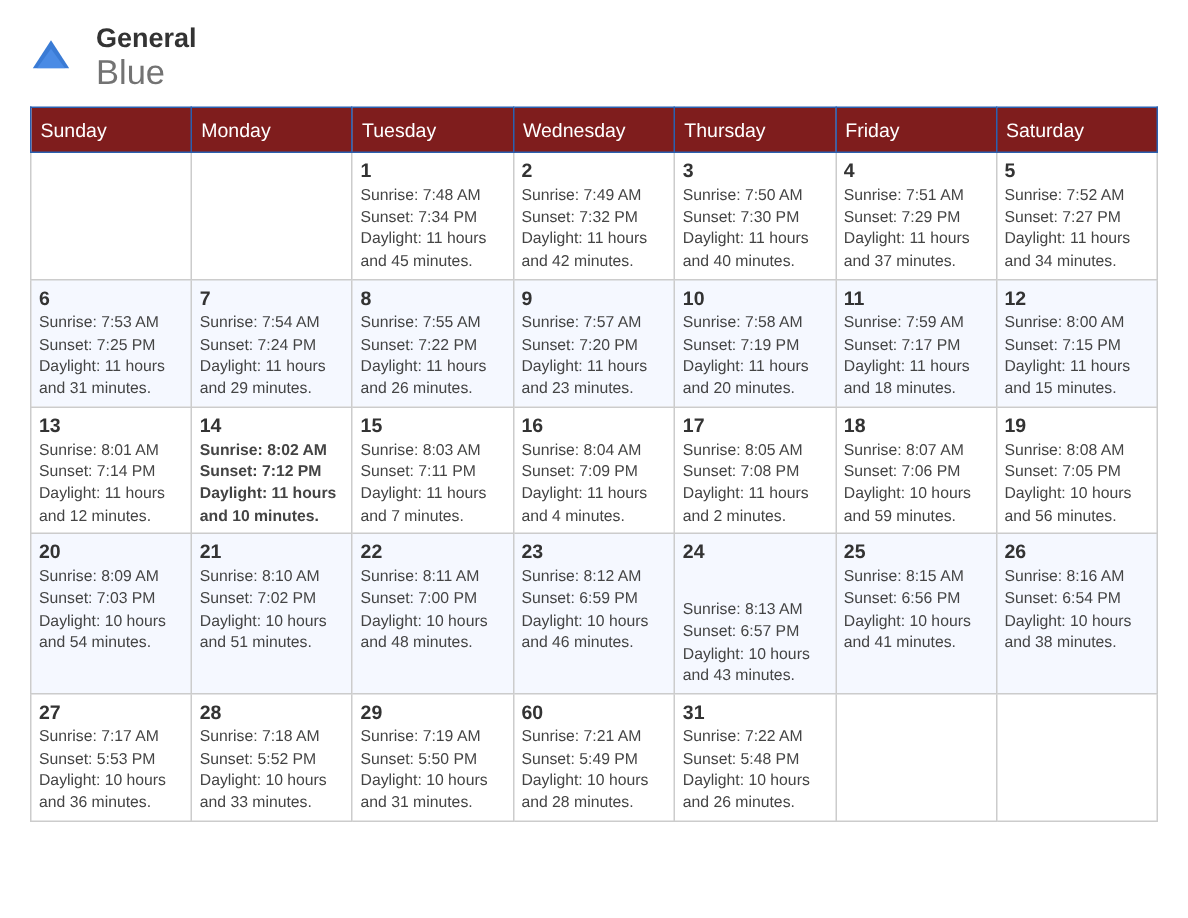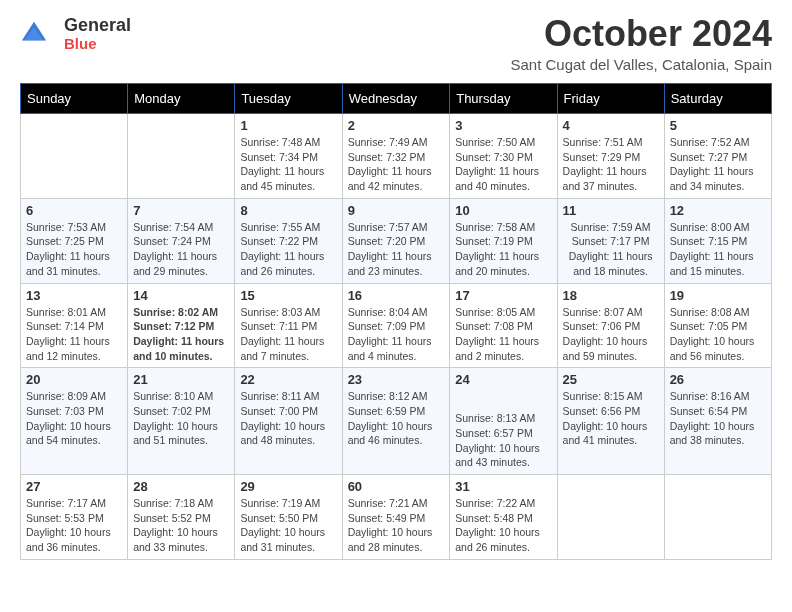--- a/index.html
+++ b/index.html
@@ -25,23 +25,23 @@
       display: flex;
       flex-direction: column;
       line-height: 1.1;
     }
     .logo-general {
       font-size: 18px;
       font-weight: bold;
       color: #333;
     }
     .logo-blue {
-      font-size: 15px;
-      font-weight: bold;
-      color: #ef4444;
+      font-size: 23px;
+      font-weight: normal;
+      color: #737373;
     }
     .logo-icon {
       width: 28px;
       height: 28px;
     }
     .title-section {
       text-align: right;
     }
     .month-title {
       font-size: 36px;
@@ -53,21 +53,21 @@
       font-size: 15px;
       color: #555;
       margin-top: 4px;
     }
     .calendar {
       width: 100%;
       border-collapse: collapse;
       font-size: 11px;
     }
     .calendar th {
-      background: #000000;
+      background: #7f1d1d;
       color: #fff;
       padding: 7px 6px;
       text-align: left;
       font-size: 13px;
       font-weight: normal;
       border: 1px solid #2a60b0;
     }
     .calendar td {
       border: 1px solid #ccc;
       padding: 4px 5px;
@@ -104,24 +104,20 @@
   <div class="logo">
     <svg class="logo-icon" viewBox="0 0 30 30" xmlns="http://www.w3.org/2000/svg">
       <polygon points="15,2 28,22 2,22" fill="#3a7bd5"></polygon>
       <polygon points="15,8 25,22 5,22" fill="#5a9bf5" opacity="0.5"></polygon>
     </svg>
     <div class="logo-text">
       <span class="logo-general">General</span>
       <span class="logo-blue">Blue</span>
     </div>
   </div>
-  <div class="title-section">
-    <div class="month-title">October 2024</div>
-    <div class="location">Sant Cugat del Valles, Catalonia, Spain</div>
-  </div>
 </div>
 
 <table class="calendar">
   <thead>
     <tr>
     <th>Sunday</th>
         <th>Monday</th>
         <th>Tuesday</th>
         <th>Wednesday</th>
         <th>Thursday</th>
@@ -190,21 +186,21 @@
 Daylight: 11 hours and 23 minutes.</div>
         </td>
         <td>
           <span class="day-num">10</span>
           <div class="day-info" style="white-space: pre-line;">Sunrise: 7:58 AM
 Sunset: 7:19 PM
 Daylight: 11 hours and 20 minutes.</div>
         </td>
         <td>
           <span class="day-num">11</span>
-          <div class="day-info" style="white-space: pre-line; text-align: center;">Sunrise: 7:59 AM
+          <div class="day-info" style="white-space: pre-line;">Sunrise: 7:59 AM
 Sunset: 7:17 PM
 Daylight: 11 hours and 18 minutes.</div>
         </td>
         <td>
           <span class="day-num">12</span>
           <div class="day-info" style="white-space: pre-line;">Sunrise: 8:00 AM
 Sunset: 7:15 PM
 Daylight: 11 hours and 15 minutes.</div>
         </td>
       </tr>

